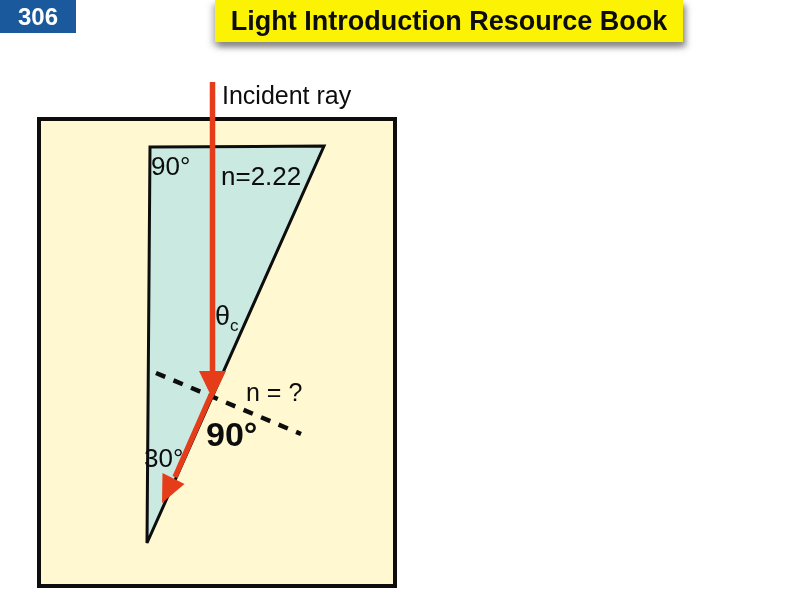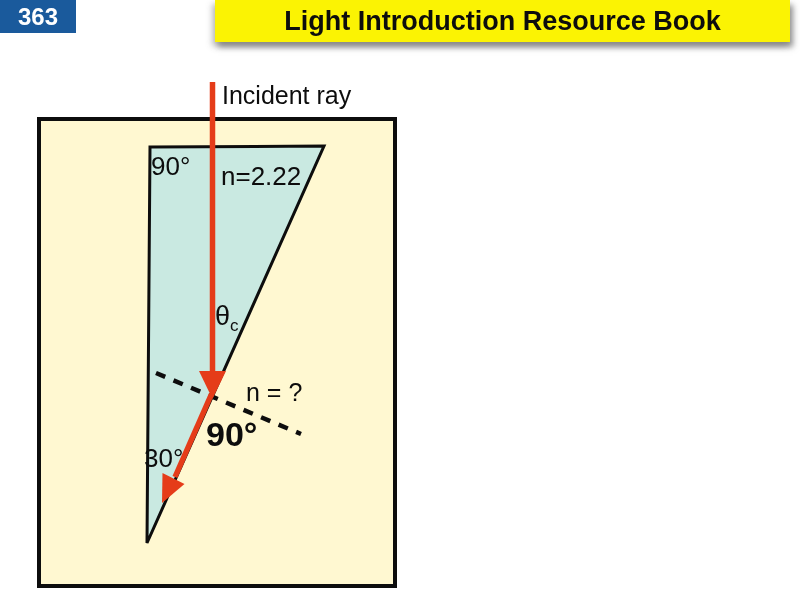--- a/index.html
+++ b/index.html
@@ -7,40 +7,40 @@
     width:800px;height:600px;position:relative;overflow:hidden;
     background:#ffffff;
     font-family:"Liberation Sans", sans-serif;
   }
   .badge{
     position:absolute;left:0;top:0;width:76px;height:33px;
     display:flex;align-items:center;justify-content:center;
     color:#ffffff;font-size:24px;font-weight:bold;
   }
   .banner{
-    position:absolute;left:215px;top:0;width:575px;height:42px;
+    position:absolute;left:215px;top:0;width:468px;height:42px;
     display:flex;align-items:center;justify-content:center;
     font-size:27px;font-weight:600;color:#0d0d0d;letter-spacing:0px;
     box-shadow:3px 5px 6px rgba(125,125,125,.85), -3px 4px 6px rgba(125,125,125,.45);
   }
   svg{position:absolute;left:0;top:0;}
   .ink-stroke{stroke:#0d0d0d;}
   .lbl{fill:#0d0d0d;font-family:"Liberation Sans", sans-serif;}
   .lbl-incident{font-size:25px;}
   .lbl-angle{font-size:26px;}
   .lbl-index{font-size:26px;}
   .lbl-theta{font-size:27px;}
   .lbl-theta-sub{font-size:17px;}
   .lbl-nq{font-size:25px;}
   .lbl-90big{font-size:34px;font-weight:bold;}
 </style>
 </head>
 <body>
 
-<div class="badge" style="background-color: rgb(26, 90, 156);">363</div>
+<div class="badge" style="background-color: rgb(26, 90, 156);">306</div>
 
 <div class="banner" style="background-color: rgb(251, 243, 3);">Light Introduction Resource Book</div>
 
 <svg width="800" height="600" viewBox="0 0 800 600">
 
   <rect x="39" y="119" width="356" height="467" stroke-width="4" class="ink-stroke" fill="#fff8d1"></rect>
 
   <path d="M150,147 L324,146 L147,543 Z" stroke-width="3" class="ink-stroke" stroke-linejoin="miter" fill="#c9e9e1"></path>
 
   <line x1="156" y1="373" x2="301" y2="434" stroke-width="4.5" stroke-dasharray="10 9" class="ink-stroke"></line>

